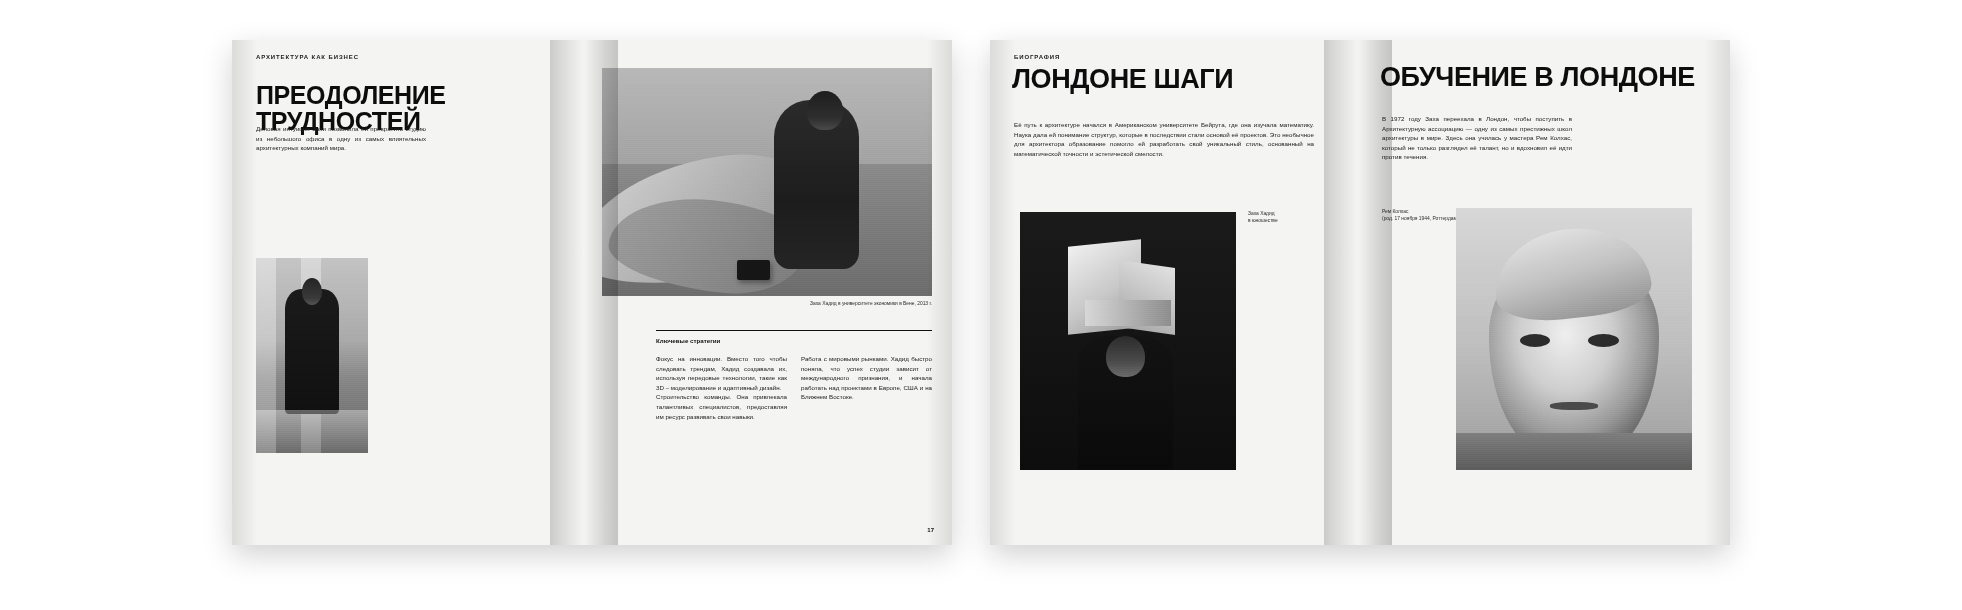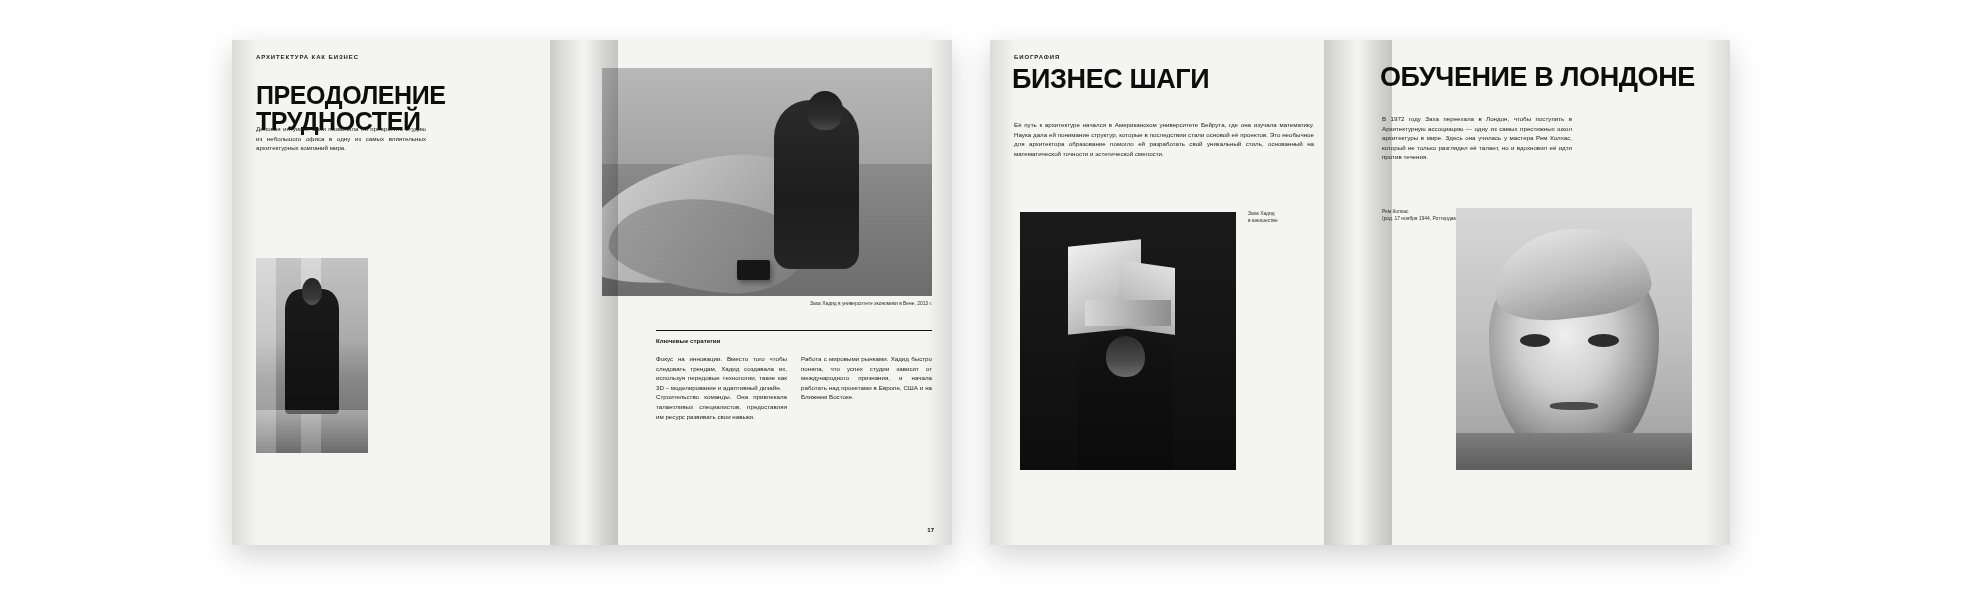--- a/index.html
+++ b/index.html
@@ -371,21 +371,21 @@
   </div>
 
   <div class="spread spread-right">
 
     <div class="page verso" style="width:368px;">
       <div style="position:absolute;left:24px;top:14px;width:300px;">
         <div class="kicker">БИОГРАФИЯ</div>
       </div>
 
       <div style="position:absolute;left:22px;top:26px;width:330px;">
-        <div class="headline" style="font-size:27px;">БИЗНЕС ШАГИ</div>
+        <div class="headline" style="font-size:27px;">ЛОНДОНЕ ШАГИ</div>
       </div>
 
       <div style="position:absolute;left:24px;top:80px;width:300px;">
         <div class="body-text">Её путь к архитектуре начался в Американском университете Бейрута, где она изучала математику. Наука дала ей понимание структур, которые в последствии стали основой её проектов. Это необычное для архитектора образование помогло ей разработать свой уникальный стиль, основанный на математической точности и эстетической смелости.</div>
       </div>
 
       <div class="photo p-model" style="left:30px;top:172px;width:216px;height:258px;">
         <div class="m1"></div>
         <div class="m2"></div>
         <div class="m3"></div>

